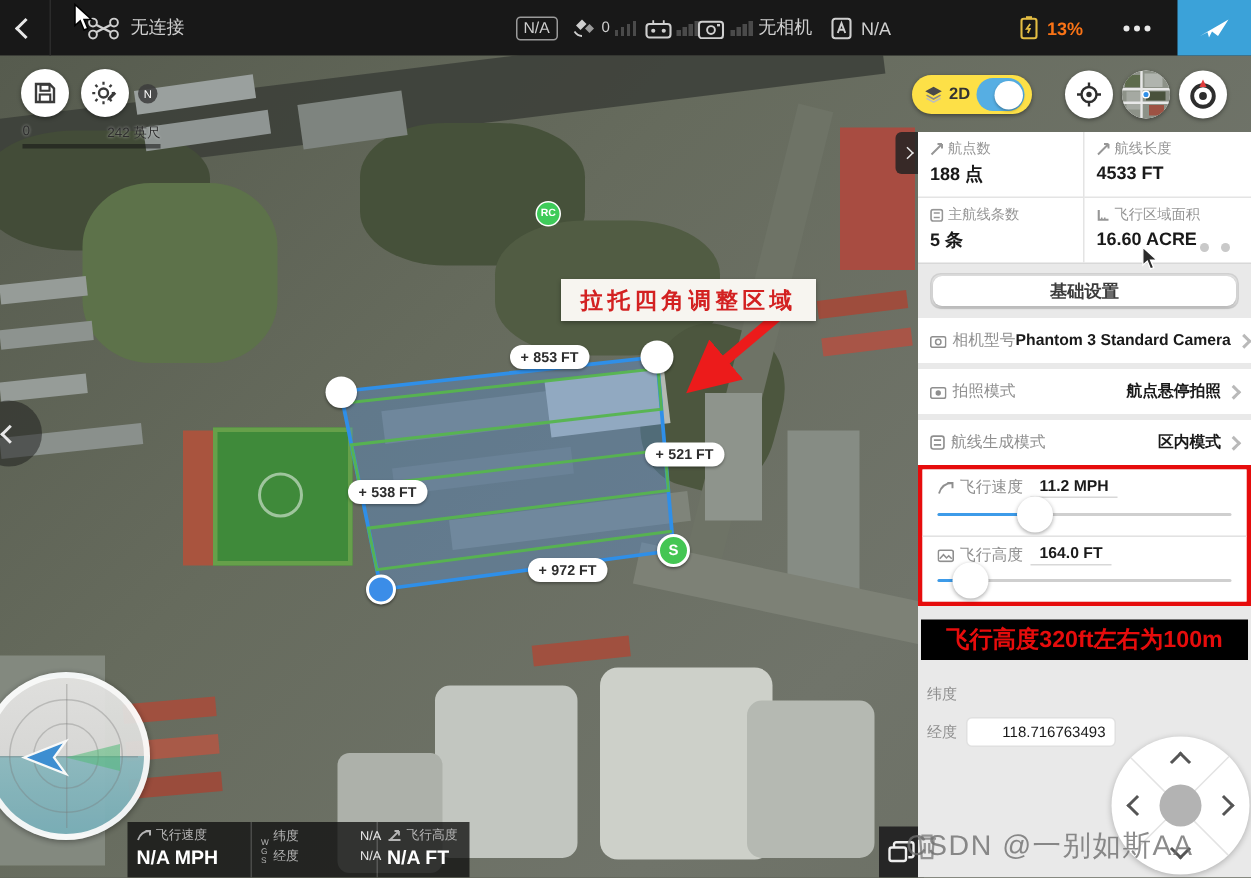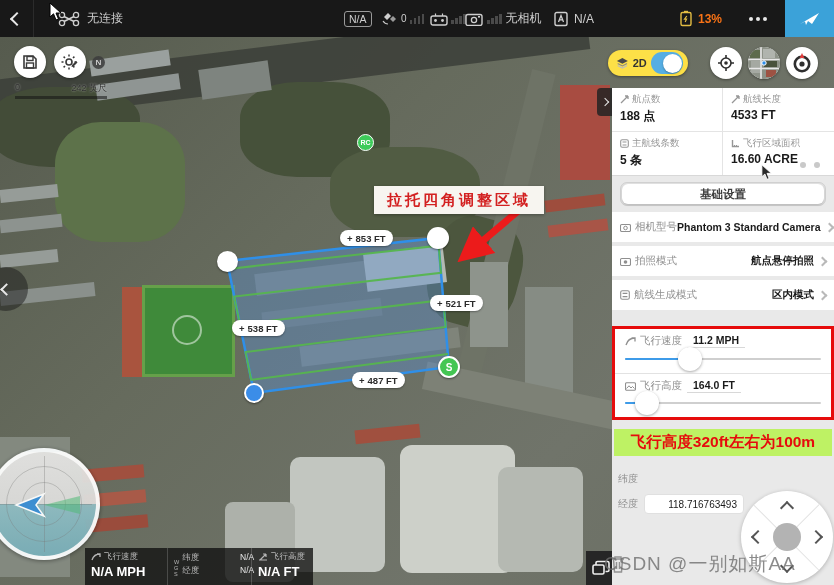--- a/index.html
+++ b/index.html
@@ -105,21 +105,21 @@
   .slider-row { background:#fff; padding:5px 10px 4px 10px; position:relative; height:44px; }
   .slider-row + .slider-row { border-top:1px solid #e2e2e2; }
   .slider-head { display:flex; align-items:center; gap:5px; }
   .slider-head .lab { font-size:10.5px; color:#8f8f8f; display:flex; align-items:center; gap:4px; }
   .slider-head .val { font-size:10.5px; font-weight:bold; color:#1a1a1a; border-bottom:1px solid #d8d8d8; padding:0 6px 1px 6px; }
   .res-group { margin-left:auto; font-size:10px; color:#a5a5a5; display:flex; gap:5px; }
   .track { position:absolute; left:10px; right:10px; bottom:13px; height:2.5px; background:#cfcfcf; border-radius:2px; }
   .fill { position:absolute; left:0; top:0; height:100%; background:#3d9be9; border-radius:2px; }
   .thumb { position:absolute; bottom:2px; width:24px; height:24px; border-radius:50%; background:#fff; box-shadow:0 1px 3px rgba(0,0,0,.35); }
 
-  #alt-note { margin:9px 2px 0 2px; background:#bef264; height:27px; display:flex; align-items:center; justify-content:center; font-size:15.5px; font-weight:bold; color:#e60c0c; }
+  #alt-note { margin:9px 2px 0 2px; background:#000000; height:27px; display:flex; align-items:center; justify-content:center; font-size:15.5px; font-weight:bold; color:#e60c0c; }
 
   .coord-row { display:flex; align-items:center; margin:8px 0 0 6px; }
   .coord-label { font-size:10px; color:#8f8f8f; width:26px; }
   .coord-input { width:100px; height:20px; background:#fff; border:1px solid #e0e0e0; border-radius:4px; font-size:10px; color:#1a1a1a; text-align:right; padding:0 6px; line-height:19px; }
 
   
   #dpad { position:absolute; left:741px; top:491px; width:92px; height:92px; border-radius:50%; background:#fff; box-shadow:0 1px 4px rgba(0,0,0,.25); z-index:52; overflow:hidden; }
   #dpad .diag1,#dpad .diag2 { position:absolute; left:-10px; top:50%; width:120%; height:1px; background:#e3e3e3; }
   #dpad .diag1 { transform:rotate(45deg); } #dpad .diag2 { transform:rotate(-45deg); }
   #dpad .center { position:absolute; left:32px; top:32px; width:28px; height:28px; border-radius:50%; background:#b3b3b3; }
@@ -205,21 +205,21 @@
 <div class="edge-pill" style="left:430px;top:295px;">
     <span class="plus">+</span>
     <span>521 FT</span>
   </div>
 <div class="edge-pill" style="left:232px;top:320px;">
     <span class="plus">+</span>
     <span>538 FT</span>
   </div>
 <div class="edge-pill" style="left:352px;top:372px;">
     <span class="plus">+</span>
-    <span>487 FT</span>
+    <span>972 FT</span>
   </div>
 
 <div id="rc-marker">
     <span>RC</span>
   </div>
 
 <div id="map-note">拉托四角调整区域</div>
 
 <div class="map-circle-btn" style="left:14px;top:46px;">
   <svg width="16" height="16" viewBox="0 0 16 16">
@@ -415,21 +415,21 @@
     <div class="set-label">
         <svg width="11" height="9" viewBox="0 0 11 9">
           <rect x="0.5" y="1.5" width="10" height="7" rx="1.2" fill="none" stroke="#8f8f8f" stroke-width="1.1"></rect>
           <circle cx="5.5" cy="5" r="1.8" fill="#8f8f8f"></circle>
         </svg>
         <span>拍照模式</span>
       </div>
     <div class="set-value">航点悬停拍照</div>
       <div class="row-chev"></div>
   </div>
-  <div class="set-row" style="margin-bottom:16px;">
+  <div class="set-row" style="margin-bottom:0;">
     <div class="set-label">
         <svg width="10" height="10" viewBox="0 0 10 10">
           <rect x="0.7" y="0.7" width="8.6" height="8.6" rx="1.6" fill="none" stroke="#8f8f8f" stroke-width="1.1"></rect>
           <path d="M2.6 3.4 h4.8 M2.6 6.6 h4.8" stroke="#8f8f8f" stroke-width="1.1"></path>
         </svg>
         <span>航线生成模式</span>
       </div>
     <div class="set-value">区内模式</div>
       <div class="row-chev"></div>
   </div>

